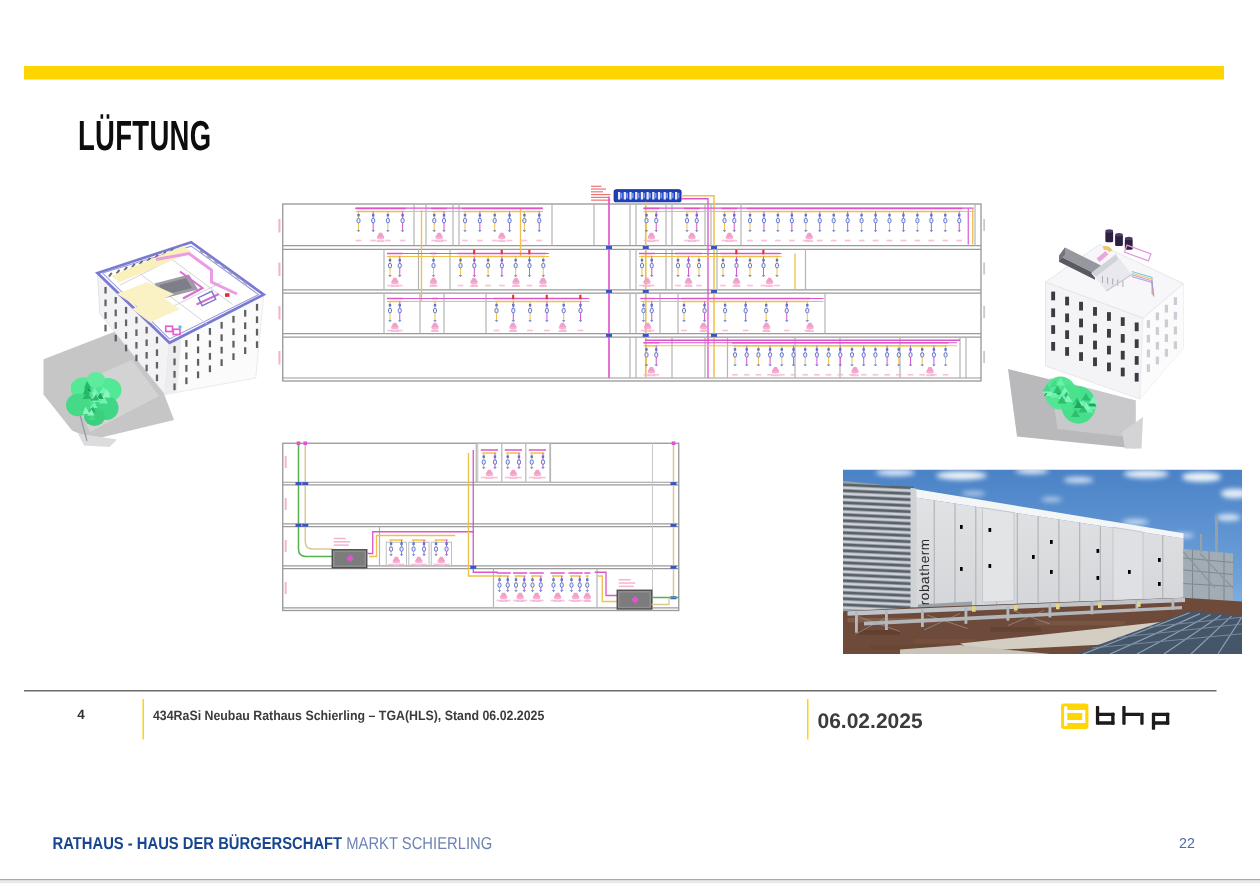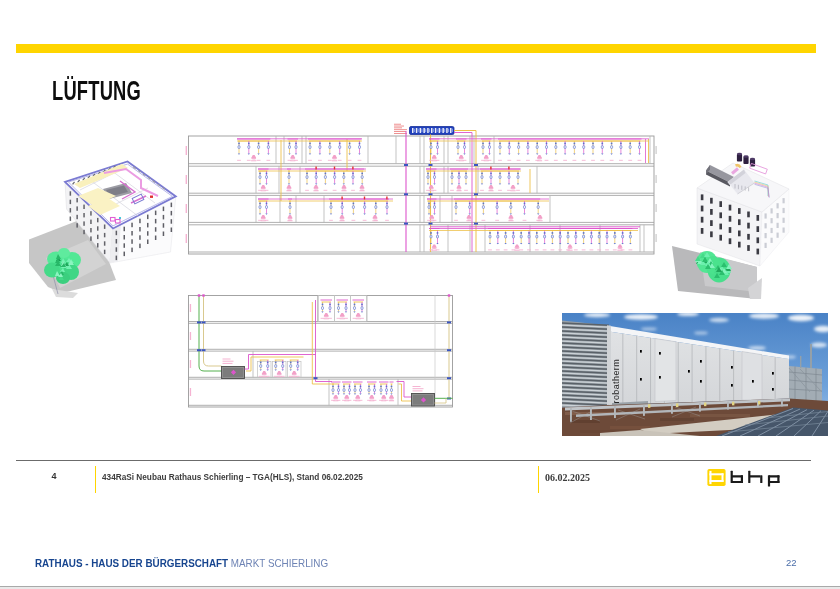--- a/index.html
+++ b/index.html
@@ -1353,21 +1353,21 @@
 <div class="abs" style="left:16px;top:460px;width:795px;height:1px;background:#6b6b6b;"></div>
 
 <div class="abs" style="left:46px;top:471px;width:16px;font-size:9px;font-weight:700;color:#333;text-align:center;">4</div>
 
 <div class="abs" style="left:95px;top:466px;width:1.2px;height:27px;background:#ffd500;"></div>
 
 <div class="abs" style="left:102px;top:471.5px;font-size:9px;font-weight:700;color:#3c3c3c;transform:scaleX(0.915);transform-origin:0 0;white-space:nowrap;">434RaSi Neubau Rathaus Schierling – TGA(HLS), Stand 06.02.2025</div>
 
 <div class="abs" style="left:538px;top:466px;width:1.2px;height:27px;background:#ffd500;"></div>
 
-<div class="abs" style="left:545px;top:471.5px;font-size:10px;font-weight:700;color:#3c3c3c;font-family:Liberation Serif, serif;">06.02.2025</div>
+<div class="abs" style="left:545px;top:471.5px;font-size:14px;font-weight:700;color:#3c3c3c;">06.02.2025</div>
 
 <svg class="abs" style="left:700px;top:462px;" width="90" height="34" viewBox="700 462 90 34">
 <rect x="707.4" y="469" width="18.2" height="17" rx="1.8" fill="#ffd502"></rect>
     <g fill="#ffffff">
       <rect x="709.4" y="470.9" width="2.1" height="13.2"></rect>
       <rect x="709.4" y="473.3" width="14.1" height="2.0"></rect>
       <rect x="721.5" y="473.3" width="2.0" height="8.7"></rect>
       <rect x="709.4" y="480" width="14.1" height="2.0"></rect>
     </g>
     <g fill="#1b1b1b">

